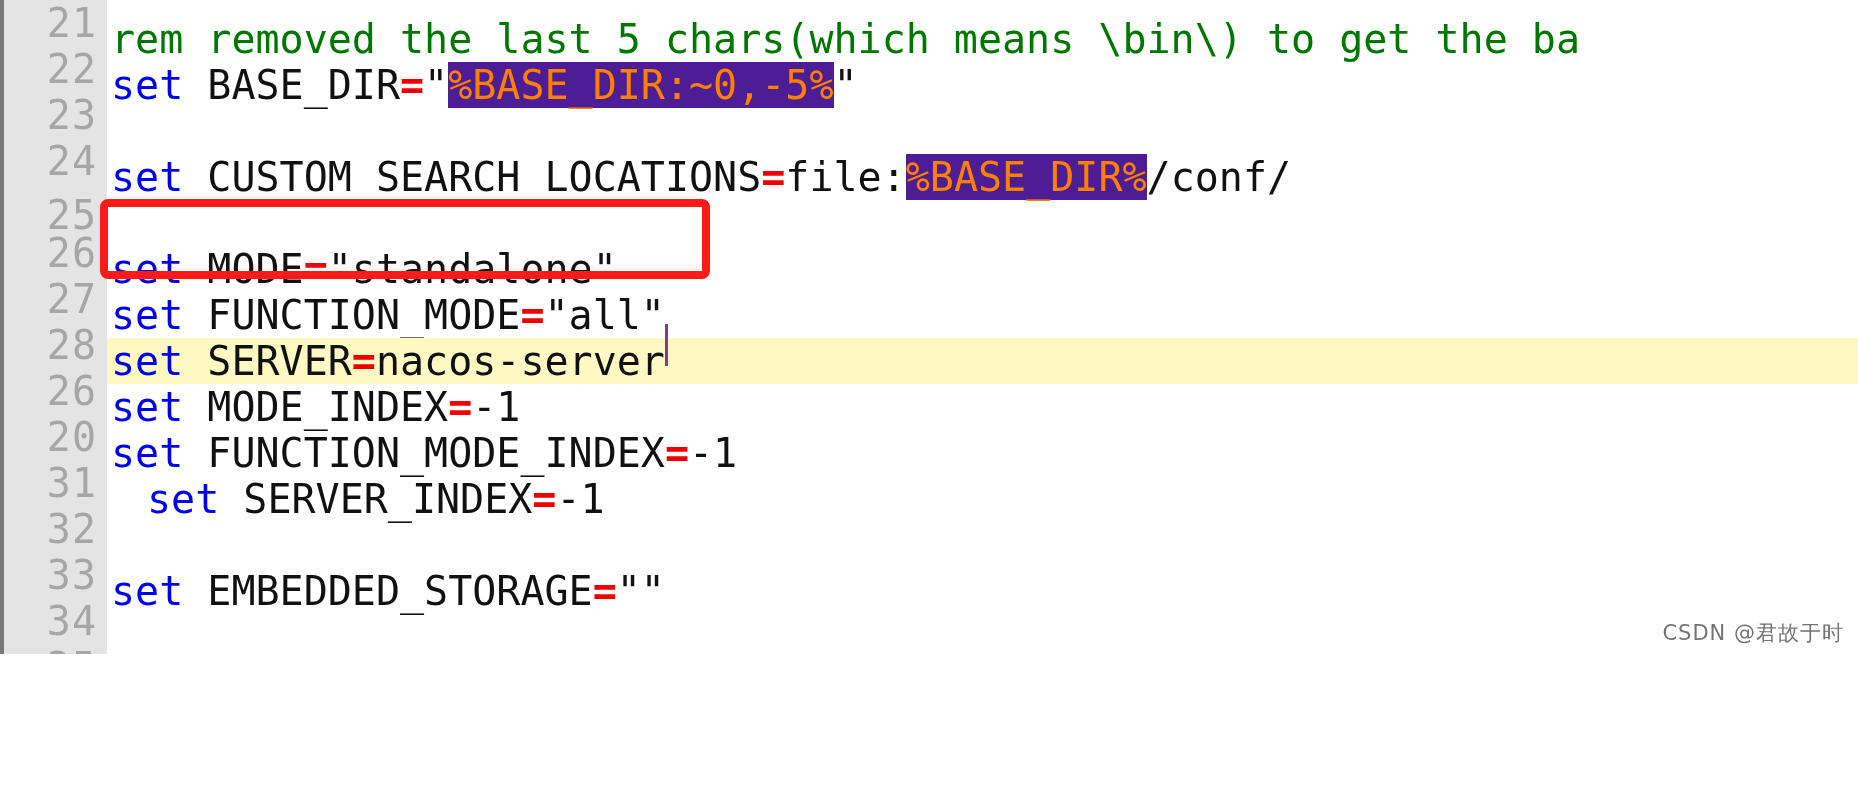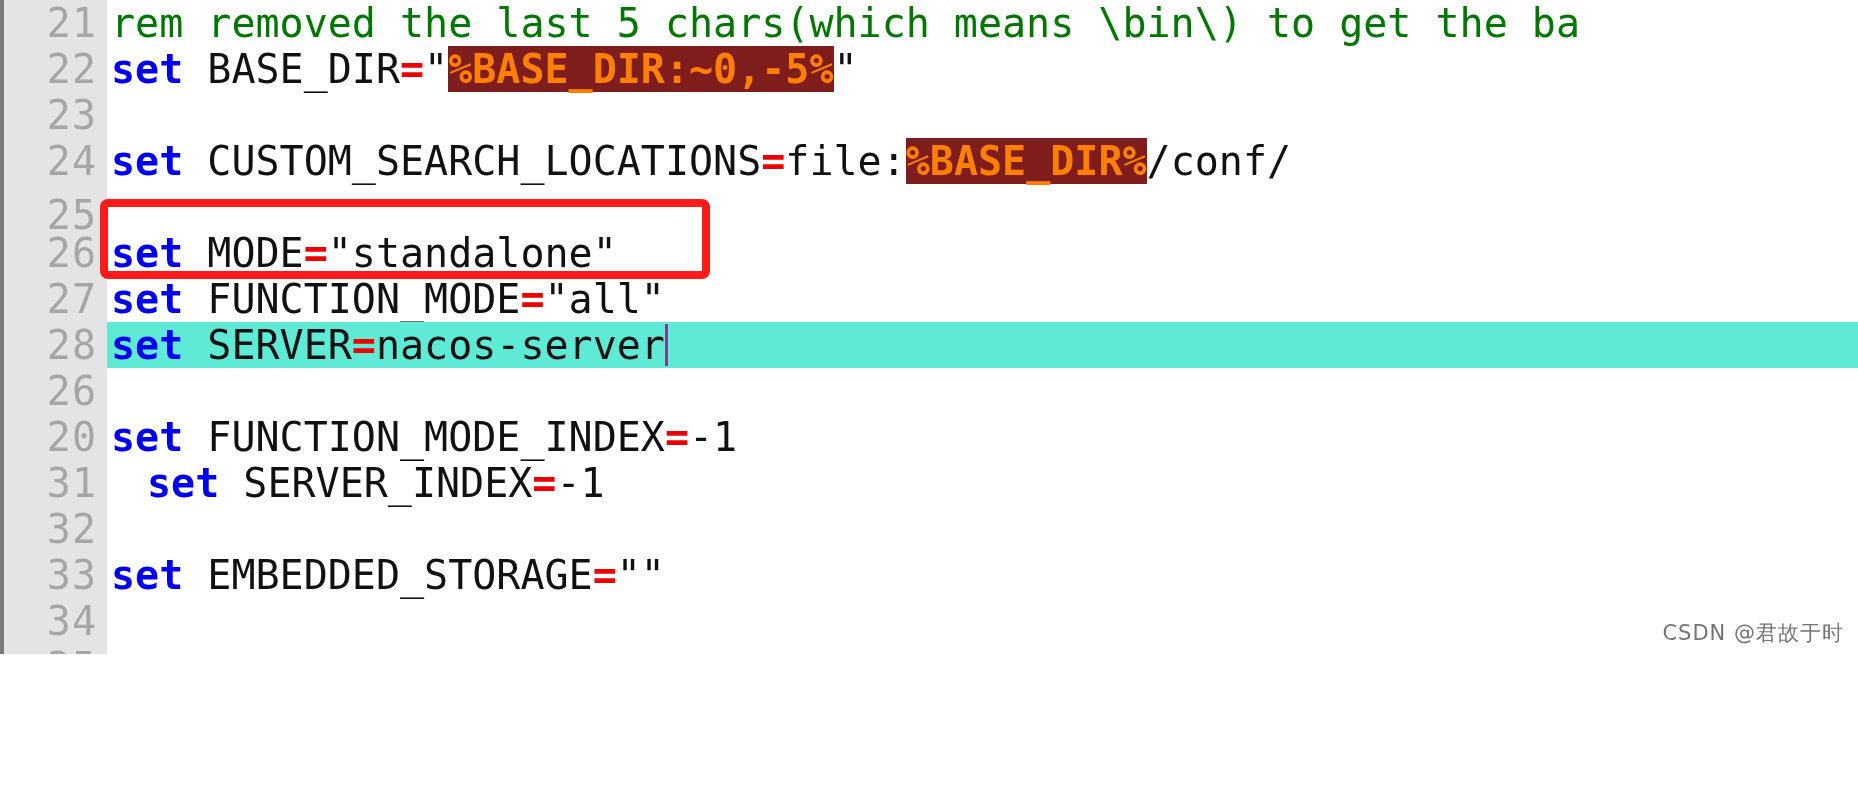--- a/index.html
+++ b/index.html
@@ -55,38 +55,39 @@
   .row {
     position: absolute;
     left: 0;
     right: 0;
     height: 46px;
     white-space: pre;
     font-size: 40px;
     line-height: 46px;
     font-family: "DejaVu Sans Mono", "Liberation Mono", monospace;
     letter-spacing: 0px;
+    margin-top: 16px;
   }
   .row .txt {
     display: inline-block;
     padding-left: 4px;
   }
 
   
   .row.current {
-    background: #5eead4;
+    background: #fef9c3;
   }
 
   
-  .tk-kw      { color: #0000ee; font-weight: bold; }
+  .tk-kw      { color: #0000ee; font-weight: normal; }
   .tk-plain   { color: #111111; }
   .tk-eq      { color: #ee0000; font-weight: bold; }
   .tk-str     { color: #111111; }
   .tk-comment { color: #007700; }
-  .tk-var     { color: #ff8000; font-weight: bold; background: #7f1d1d; }
+  .tk-var     { color: #ff8000; font-weight: normal; background: #4c1d95; }
 
   
   #caret {
     position: absolute;
     width: 3px;
     background: #7b3f8f;
     z-index: 6;
   }
 
   
@@ -139,20 +140,21 @@
 
   <div id="code">
       <div class="row" style="top: 0px;"><span class="txt"><span class="tk-comment">rem removed the last 5 chars(which means \bin\) to get the ba</span></span></div>
       <div class="row" style="top: 46px;"><span class="txt"><span class="tk-kw">set</span><span class="tk-plain"> BASE_DIR</span><span class="tk-eq">=</span><span class="tk-str">"</span><span class="tk-var">%BASE_DIR:~0,-5%</span><span class="tk-str">"</span></span></div>
       <div class="row" style="top: 92px;"><span class="txt">&nbsp;</span></div>
       <div class="row" style="top: 138px;"><span class="txt"><span class="tk-kw">set</span><span class="tk-plain"> CUSTOM_SEARCH_LOCATIONS</span><span class="tk-eq">=</span><span class="tk-plain">file:</span><span class="tk-var">%BASE_DIR%</span><span class="tk-plain">/conf/</span></span></div>
       <div class="row" style="top: 184px;"><span class="txt">&nbsp;</span></div>
       <div class="row" style="top: 230px;"><span class="txt"><span class="tk-kw">set</span><span class="tk-plain"> MODE</span><span class="tk-eq">=</span><span class="tk-str">"standalone"</span></span></div>
       <div class="row" style="top: 276px;"><span class="txt"><span class="tk-kw">set</span><span class="tk-plain"> FUNCTION_MODE</span><span class="tk-eq">=</span><span class="tk-str">"all"</span></span></div>
       <div class="row current" style="top: 322px;"><span class="txt"><span class="tk-kw">set</span><span class="tk-plain"> SERVER</span><span class="tk-eq">=</span><span class="tk-plain">nacos-server</span></span></div>
+      <div class="row" style="top: 368px;"><span class="txt"><span class="tk-kw">set</span><span class="tk-plain"> MODE_INDEX</span><span class="tk-eq">=</span><span class="tk-plain">-1</span></span></div>
       <div class="row" style="top: 414px;"><span class="txt"><span class="tk-kw">set</span><span class="tk-plain"> FUNCTION_MODE_INDEX</span><span class="tk-eq">=</span><span class="tk-plain">-1</span></span></div>
       <div class="row" style="top: 460px; padding-left: 36px;"><span class="txt"><span class="tk-kw">set</span><span class="tk-plain"> SERVER_INDEX</span><span class="tk-eq">=</span><span class="tk-plain">-1</span></span></div>
       <div class="row" style="top: 552px;"><span class="txt"><span class="tk-kw">set</span><span class="tk-plain"> EMBEDDED_STORAGE</span><span class="tk-eq">=</span><span class="tk-str">""</span></span></div>
       <div class="row" style="top: 598px;"><span class="txt">&nbsp;</span></div>
       <div class="row" style="top: 644px;"><span class="txt">&nbsp;</span></div>
     </div>
 
   <div id="caret" style="left: 664.906px; top: 324px; height: 42px;"></div>
 
   <div id="annot-box" style="left: 100px; top: 199px; width: 609.75px; height: 80px; border-color: rgb(255, 26, 26);"></div>

